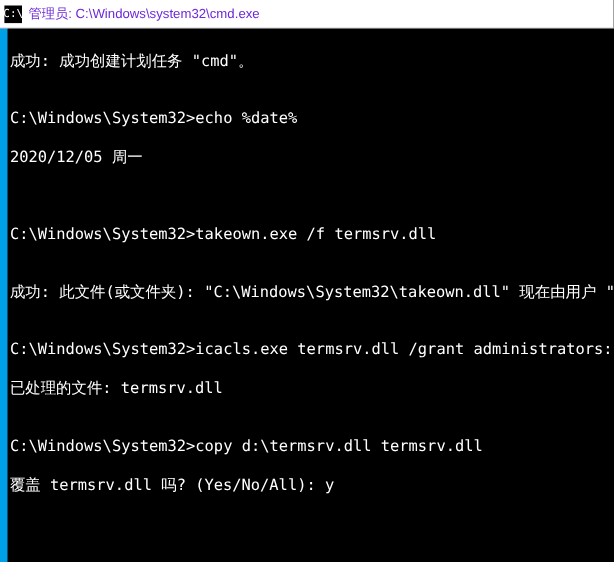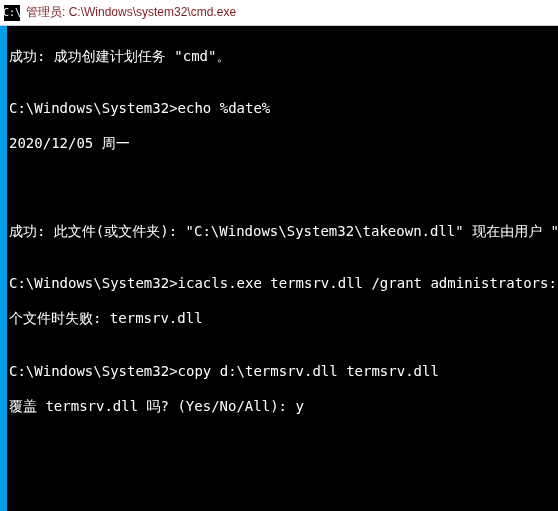--- a/index.html
+++ b/index.html
@@ -26,21 +26,21 @@
     display: flex;
     align-items: center;
     justify-content: center;
     font-size: 10px;
     background: #000;
     color: #fff;
     font-family: monospace;
   }
   .titlebar .title {
     font-size: 12px;
-    color: #7f1d1d;
+    color: #6d28d9;
     font-family: 'Microsoft YaHei', sans-serif;
     text-align: right;
   }
   .left-edge {
     position: absolute;
     left: 0;
     top: 26px;
     bottom: 0;
     width: 7px;
     background: #00a0e9;
@@ -71,25 +71,26 @@
 
 <div class="left-edge"></div>
 
 <div class="terminal">
 <div class="line">成功: 成功创建计划任务 "cmd"。</div>
 <div class="line"></div>
 <div class="line">C:\Windows\System32&gt;echo %date%</div>
 <div class="line">2020/12/05 周一</div>
 <div class="line"></div>
 <div class="line"></div>
+<div class="line">C:\Windows\System32&gt;takeown.exe /f termsrv.dll</div>
 <div class="line"></div>
 <div class="line">成功: 此文件(或文件夹): "C:\Windows\System32\takeown.dll" 现在由用户 "</div>
 <div class="line"></div>
 <div class="line">C:\Windows\System32&gt;icacls.exe termsrv.dll /grant administrators:F</div>
-<div class="line">个文件时失败: termsrv.dll</div>
+<div class="line">已处理的文件: termsrv.dll</div>
 <div class="line"></div>
 <div class="line">C:\Windows\System32&gt;copy d:\termsrv.dll termsrv.dll</div>
 <div class="line">覆盖 termsrv.dll 吗? (Yes/No/All): y</div>
 
 <div class="line"></div>
 
 
 
 <div class="line"></div>
 

